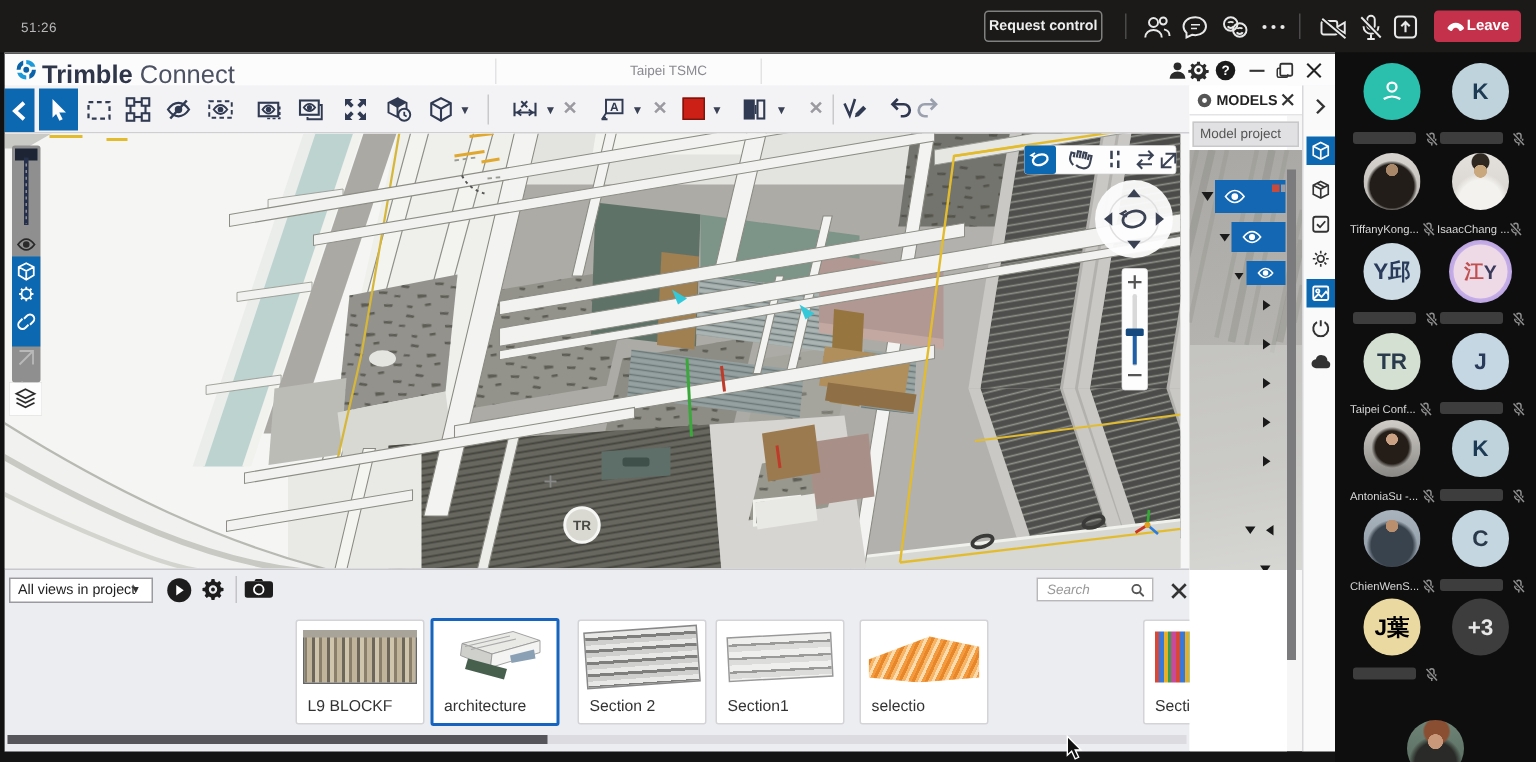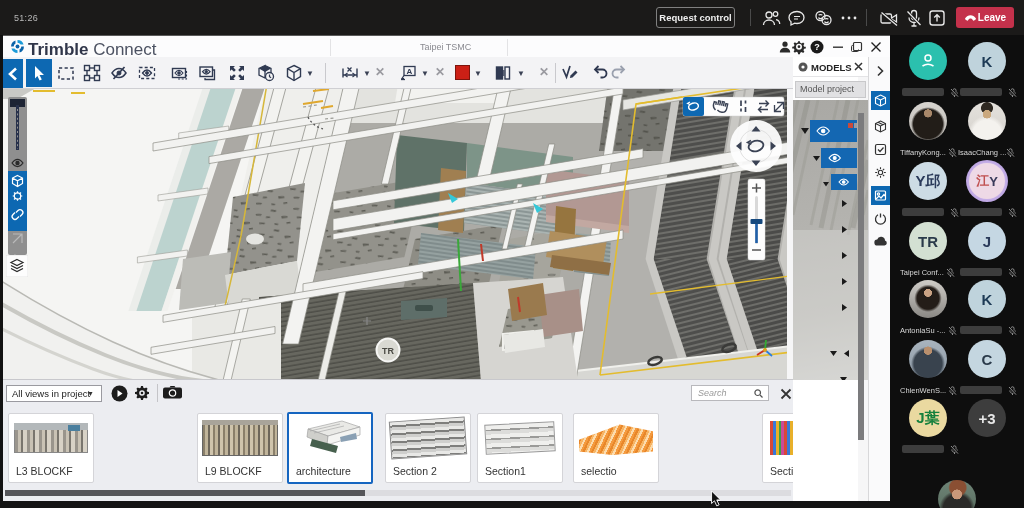--- a/index.html
+++ b/index.html
@@ -442,28 +442,20 @@
         <circle cx="9.5" cy="7" r="3.2" fill="none" stroke="#fff" stroke-width="1.2"></circle>
       </svg>
     <div class="abs" id="vsearch">Search<svg style="position:absolute;right:5px;top:3px" width="9" height="9" viewBox="0 0 9 9" fill="none" stroke="#555" stroke-width="1.2">
           <circle cx="3.7" cy="3.7" r="2.8"></circle>
           <path d="M6 6l2.5 2.5"></path>
         </svg></div>
     <svg class="abs" style="left:777px;top:8px" width="12" height="12" viewBox="0 0 12 12" stroke="#333" stroke-width="1.8">
         <path d="M1.5 1.5l9 9M10.5 1.5l-9 9"></path>
       </svg>
 
-    <div class="card" style="left:5px;top:33px;height:70px;border:1px solid #d4d4d8">
-        <div class="im">
-          <div style="position:absolute;left:4px;top:8px;width:74px;height:30px;background:repeating-linear-gradient(90deg,#9a958c 0 3px,#c9c2b4 3px 6px,#7a766e 6px 8px,#d8d2c6 8px 12px);border:1px solid #888"></div>
- <div style="position:absolute;left:4px;top:8px;width:74px;height:7px;background:#b3b8ba"></div>
- <div style="position:absolute;left:58px;top:10px;width:12px;height:6px;background:#4a7f9e"></div>
-        </div>
-        <div class="lbl">L3 BLOCKF</div>
-      </div>
     <div class="card" style="left:194px;top:33px;height:70px;border:1px solid #d4d4d8">
         <div class="im">
           <div style="position:absolute;left:3px;top:5px;width:76px;height:36px;background:repeating-linear-gradient(90deg,#8a7f6a 0 2px,#c0b49a 2px 5px,#6d665a 5px 7px,#cfc4ac 7px 10px);border:1px solid #666"></div>
  <div style="position:absolute;left:3px;top:5px;width:76px;height:5px;background:#a9a49a"></div>
         </div>
         <div class="lbl">L9 BLOCKF</div>
       </div>
     <div class="card" style="left:284px;top:32px;height:72px;border:2px solid #1565c0">
         <div class="im"><svg width="82" height="46" viewBox="0 0 82 46">
  <polygon points="18,14 52,6 70,12 38,21" fill="#e9e9e6" stroke="#999" stroke-width=".6"></polygon>
@@ -728,21 +720,21 @@
       <path d="M1 1l7 7.6" stroke="#0e0e0e" stroke-width="2.2"></path>
       <path d="M1 1l7 7.6"></path>
     </svg>
   <div class="cens" style="left:70px;top:351px;width:42px"></div>
   <svg class="abs" style="left:118px;top:351px" width="9" height="10" viewBox="0 0 9 10" fill="none" stroke="#8f8f8f" stroke-width="1">
       <rect x="3" y="0.8" width="3" height="4.6" rx="1.5"></rect>
       <path d="M1.8 4.5c0 1.6 1.2 2.8 2.7 2.8s2.7-1.2 2.7-2.8M4.5 7.3V9"></path>
       <path d="M1 1l7 7.6" stroke="#0e0e0e" stroke-width="2.2"></path>
       <path d="M1 1l7 7.6"></path>
     </svg>
-  <div class="av" style="left:19px;top:364px;background:#ead9a0;color:#15803d;font-size:15px">J葉</div>
+  <div class="av" style="left:19px;top:364px;background:#ead9a0;color:#000000;font-size:15px">J葉</div>
   <div class="av" style="left:78px;top:364px;background:#3d3d3d;color:#e8e8e8;font-size:15px">+3</div>
   <div class="cens" style="left:12px;top:410px;width:42px"></div>
   <svg class="abs" style="left:60px;top:410px" width="9" height="10" viewBox="0 0 9 10" fill="none" stroke="#8f8f8f" stroke-width="1">
       <rect x="3" y="0.8" width="3" height="4.6" rx="1.5"></rect>
       <path d="M1.8 4.5c0 1.6 1.2 2.8 2.7 2.8s2.7-1.2 2.7-2.8M4.5 7.3V9"></path>
       <path d="M1 1l7 7.6" stroke="#0e0e0e" stroke-width="2.2"></path>
       <path d="M1 1l7 7.6"></path>
     </svg>
   <div class="nm" style="left:10px;top:233px">Taipei Conf...</div>
   <svg class="abs" style="left:56px;top:233px" width="9" height="10" viewBox="0 0 9 10" fill="none" stroke="#8f8f8f" stroke-width="1">

